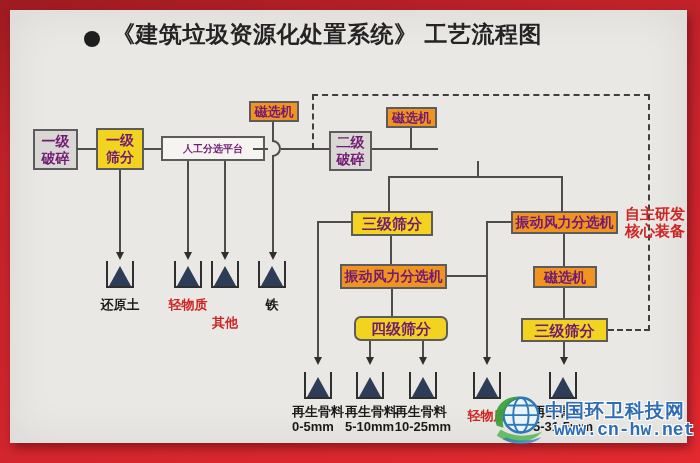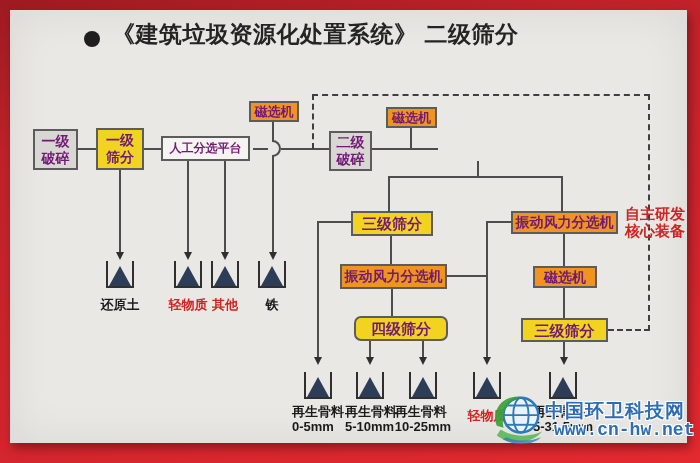--- a/index.html
+++ b/index.html
@@ -37,27 +37,27 @@
     text-shadow:-1px -1px 0 #fff,1px -1px 0 #fff,-1px 1px 0 #fff,1px 1px 0 #fff;font-family:Liberation Mono, monospace;}
   .globe{position:absolute;left:489px;top:391px;width:58px;height:56px;}
 </style>
 </head>
 <body>
 
 <div class="canvas">
   <div class="poster"></div>
 
   <div class="bullet"></div>
-  <div class="title">《建筑垃圾资源化处置系统》 二级筛分</div>
+  <div class="title">《建筑垃圾资源化处置系统》 工艺流程图</div>
 
   <div class="node gray" style="left:33px;top:129px;width:45px;height:41px;font-size:14px;">一级
 破碎</div>
   <div class="node yellow" style="left:96px;top:128px;width:48px;height:42px;font-size:14px;">一级
 筛分</div>
-  <div class="node white" style="left:161px;top:136px;width:89px;height:25px;font-size:12px;">人工分选平台</div>
+  <div class="node white" style="left:161px;top:136px;width:104px;height:25px;font-size:10px;">人工分选平台</div>
   <div class="node orange" style="left:249px;top:101px;width:50px;height:21px;font-size:13px;">磁选机</div>
   <div class="node gray" style="left:329px;top:131px;width:43px;height:40px;font-size:14px;">二级
 破碎</div>
   <div class="node orange" style="left:386px;top:107px;width:51px;height:21px;font-size:13px;">磁选机</div>
   <div class="node yellow" style="left:351px;top:211px;width:82px;height:25px;font-size:15px;">三级筛分</div>
   <div class="node orange" style="left:340px;top:264px;width:107px;height:25px;font-size:14px;">振动风力分选机</div>
   <div class="node yellow" style="left:354px;top:316px;width:94px;height:25px;font-size:15px;border-radius:7px;">四级筛分</div>
   <div class="node orange" style="left:511px;top:211px;width:107px;height:23px;font-size:14px;">振动风力分选机</div>
   <div class="node orange" style="left:533px;top:266px;width:64px;height:22px;font-size:14px;">磁选机</div>
   <div class="node yellow" style="left:521px;top:318px;width:87px;height:24px;font-size:15px;">三级筛分</div>
@@ -131,21 +131,21 @@
     </div>
   <div class="bin" style="left:473px;top:372px;">
       <div class="pile"></div>
     </div>
   <div class="bin" style="left:549px;top:372px;">
       <div class="pile"></div>
     </div>
 
   <div class="out-label" style="left:120px;top:297px;">还原土</div>
   <div class="out-label red" style="left:188px;top:297px;">轻物质</div>
-  <div class="out-label red" style="left:225px;top:297px;">其他</div>
+  <div class="out-label red" style="left:225px;top:315px;">其他</div>
   <div class="out-label" style="left:272px;top:297px;">铁</div>
   <div class="out-label" style="left:318px;top:404px;">再生骨料
 0-5mm</div>
   <div class="out-label" style="left:371px;top:404px;">再生骨料
 5-10mm</div>
   <div class="out-label" style="left:423px;top:404px;">再生骨料
 10-25mm</div>
   <div class="out-label red" style="left:487px;top:408px;">轻物质</div>
   <div class="out-label" style="left:563px;top:404px;">再生骨料
 5-31.5mm</div>

